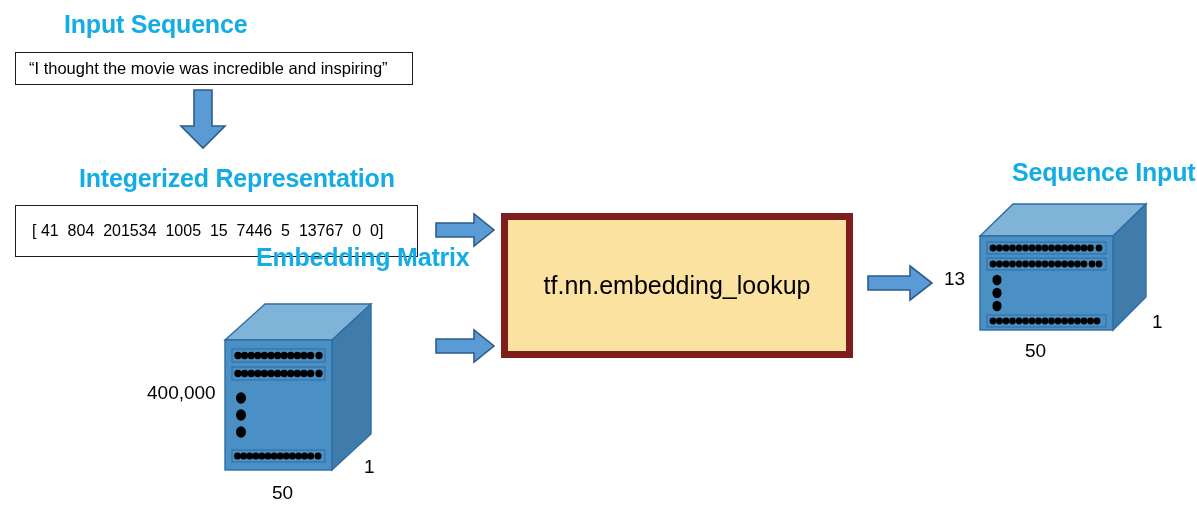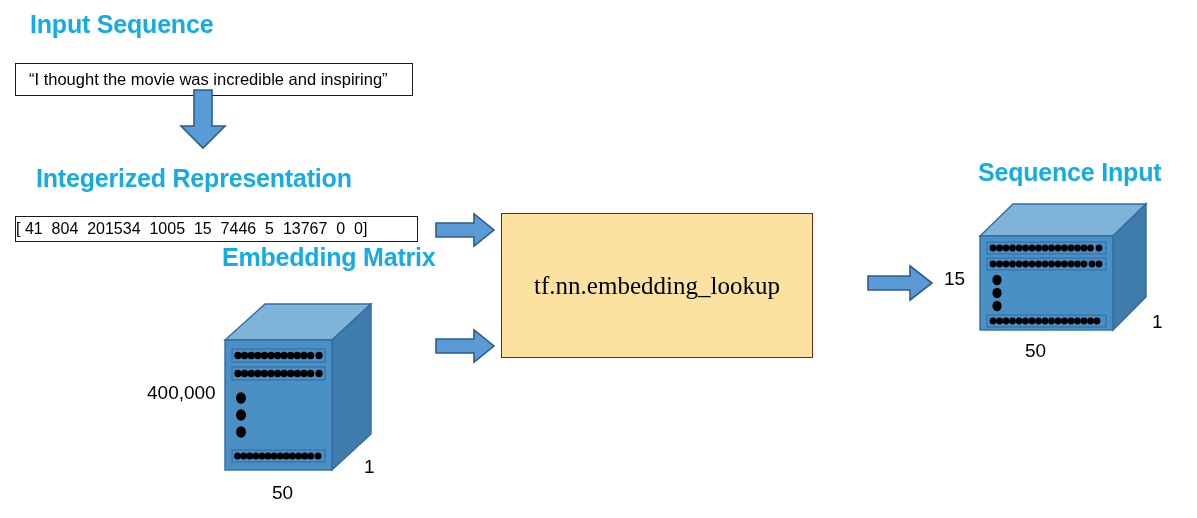--- a/index.html
+++ b/index.html
@@ -18,63 +18,64 @@
     overflow: hidden;
   }
   .heading {
     position: absolute;
     color: #13ACE4;
     font-family: "Liberation Sans", sans-serif;
     font-weight: bold;
     font-size: 25px;
     letter-spacing: -0.2px;
     white-space: nowrap;
+    margin-left: 34px;
   }
   .textbox {
     position: absolute;
     background: #ffffff;
     border: 1.4px solid #1a1a1a;
     box-sizing: border-box;
     display: flex;
     align-items: center;
     color: #000000;
     font-family: "Liberation Sans", sans-serif;
-    margin-top: 11px;
   }
   #input-sequence-box {
     left: 15px;
     top: 52px;
     width: 398px;
     height: 33px;
     font-size: 16.5px;
     padding-left: 13px;
   }
   #integerized-box {
     left: 15px;
     top: 205px;
     width: 403px;
-    height: 26px;
+    height: 52px;
     font-size: 16px;
+    padding-left: 16px;
     white-space: pre;
   }
   #lookup-box {
     position: absolute;
     left: 501px;
     top: 213px;
-    width: 312px;
+    width: 352px;
     height: 145px;
     background: #FBE2A0;
-    border: 1px solid #7f1d1d;
+    border: 7px solid #7f1d1d;
     box-sizing: border-box;
     display: flex;
     align-items: center;
     justify-content: center;
     color: #000000;
     font-size: 25px;
-    font-family: Liberation Serif, serif;
+    font-family: Liberation Sans, sans-serif;
   }
   .dim-label {
     position: absolute;
     color: #000000;
     font-family: "Liberation Sans", sans-serif;
     font-size: 19px;
     white-space: nowrap;
   }
   .arrow-svg {
     position: absolute;
@@ -89,21 +90,21 @@
 <div id="canvas">
 
   <div class="heading" style="left:30px; top:10px;">Input Sequence</div>
 
   <div class="textbox" id="input-sequence-box">“I thought the movie was incredible and inspiring”</div>
 
   <svg class="arrow-svg" style="left:178px; top:88px;" width="50" height="62" viewBox="0 0 50 62">
     <polygon points="16,2 34,2 34,38 47,38 25,60 3,38 16,38" fill="#5B9BD5" stroke="#2E5C8A" stroke-width="1.6" stroke-linejoin="miter"></polygon>
   </svg>
 
-  <div class="heading" style="left:36px; top:164px;text-align:right;">Integerized Representation</div>
+  <div class="heading" style="left:45px; top:164px;text-align:right;">Integerized Representation</div>
 
   <div class="textbox" id="integerized-box">[ 41  804  201534  1005  15  7446  5  13767  0  0]</div>
 
   <svg class="arrow-svg" style="left:434px; top:212px;" width="62" height="36" viewBox="0 0 62 36">
     <polygon points="2,11 40,11 40,2 60,18 40,34 40,25 2,25" fill="#5B9BD5" stroke="#2E5C8A" stroke-width="1.6" stroke-linejoin="miter"></polygon>
   </svg>
 
   <div class="heading" style="left:222px; top:243px;">Embedding Matrix</div>
 
   <svg class="cube-svg" style="left:216px; top:298px;" width="160" height="180" viewBox="0 0 160 180">
@@ -184,21 +185,21 @@
   </svg>
 
   <div id="lookup-box">tf.nn.embedding_lookup</div>
 
   <svg class="arrow-svg" style="left:866px; top:264px;" width="68" height="38" viewBox="0 0 68 38">
     <polygon points="2,12 44,12 44,2 66,19 44,36 44,26 2,26" fill="#5B9BD5" stroke="#2E5C8A" stroke-width="1.6" stroke-linejoin="miter"></polygon>
   </svg>
 
   <div class="heading" style="left:978px; top:158px;">Sequence Input</div>
 
-  <div class="dim-label" style="left:944px; top:268px;">15</div>
+  <div class="dim-label" style="left:944px; top:268px;">13</div>
 
   <svg class="cube-svg" style="left:968px; top:196px;" width="185" height="145" viewBox="0 0 185 145">
 
     <polygon points="12,40 45,8 178,8 145,40" fill="#7FB3D8" stroke="#2E6DA4" stroke-width="1.4" stroke-linejoin="miter"></polygon>
 
     <polygon points="145,40 178,8 178,101 145,134" fill="#3F7CAC" stroke="#2E6DA4" stroke-width="1.4" stroke-linejoin="miter"></polygon>
 
     <rect x="12" y="40" width="133" height="94" fill="#4A90C4" stroke="#2E6DA4" stroke-width="1.4"></rect>
 
     <rect x="19" y="46" width="119" height="12" fill="none" stroke="#2E6DA4" stroke-width="1"></rect>

